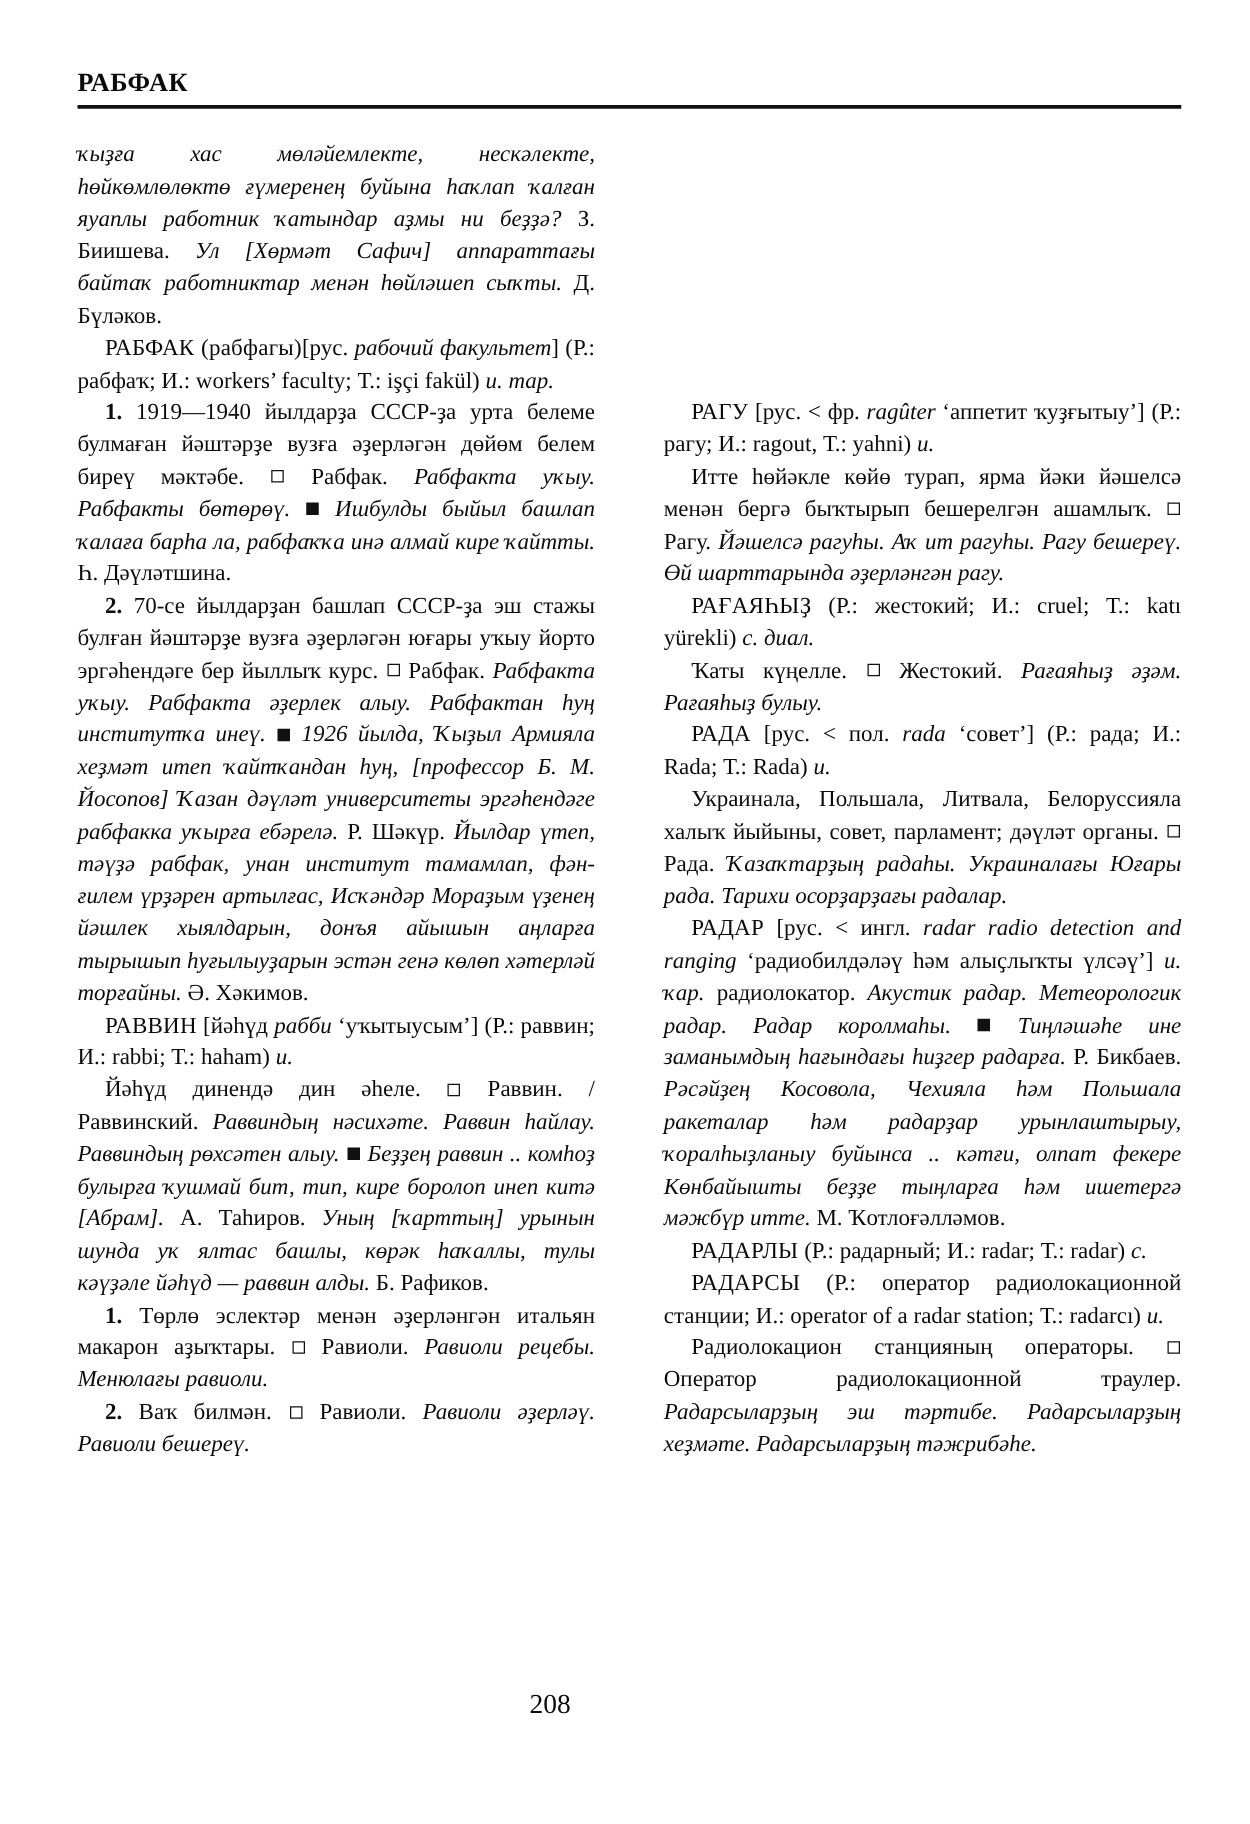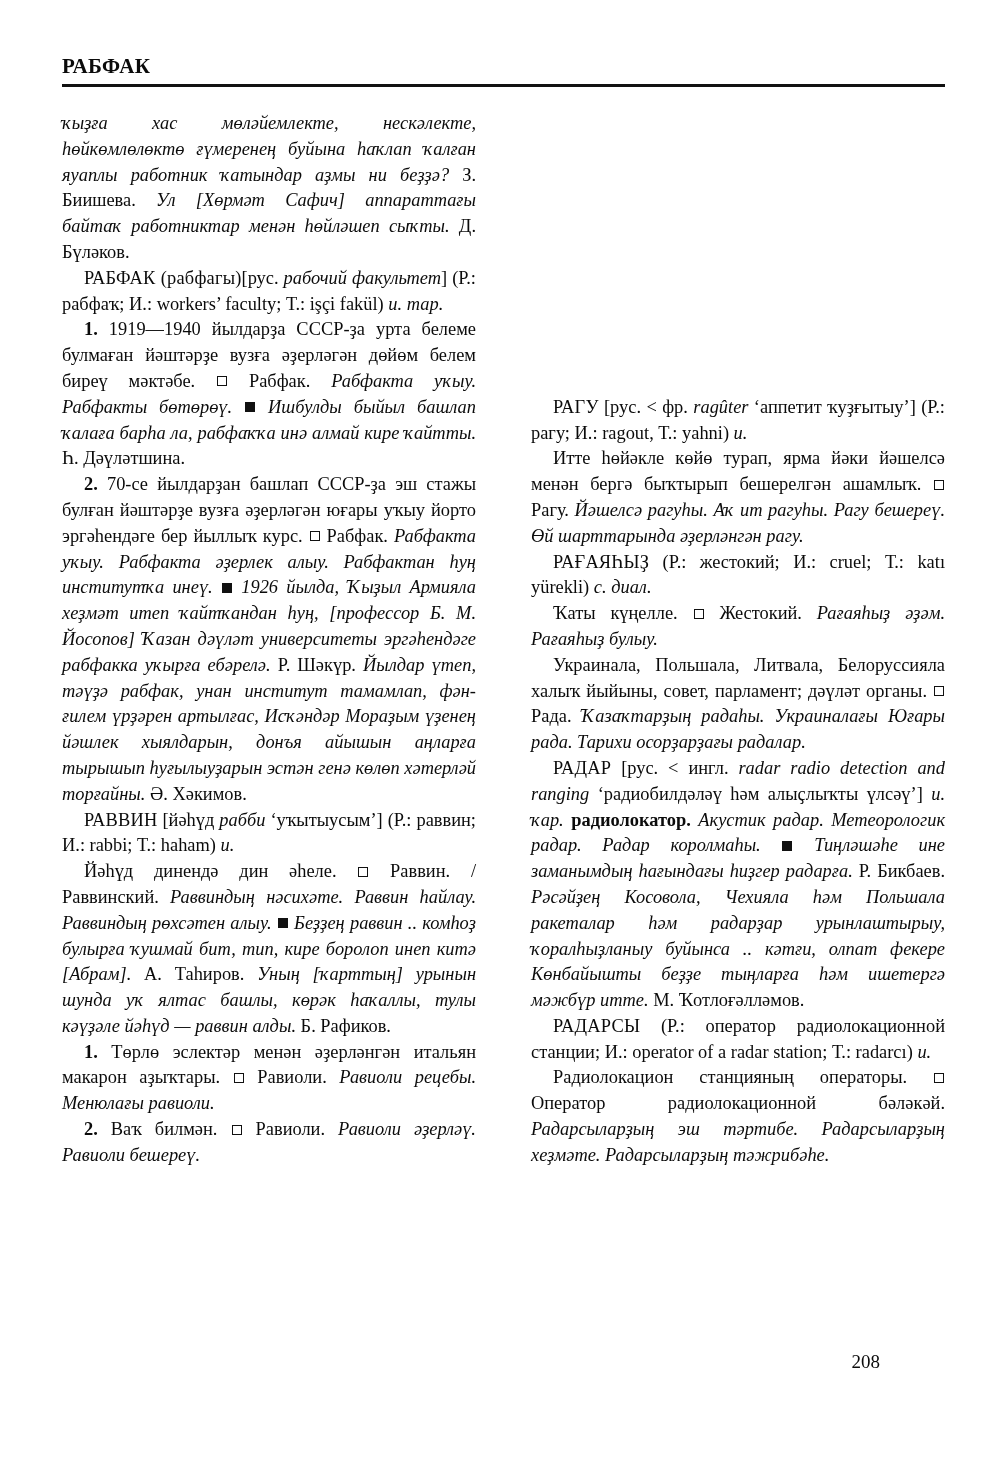--- a/index.html
+++ b/index.html
@@ -62,21 +62,21 @@
     text-indent: 0;
   }
   .hw {
     font-weight: normal;
     letter-spacing: 0.2px;
   }
   .it {
     font-style: italic;
   }
   .bd {
-    font-weight: bold;
+    font-weight: normal;
   }
   .sense {
     font-weight: bold;
   }
   .sq-open,
   .sq-filled {
     display: inline-block;
     width: 10px;
     height: 10px;
     vertical-align: 0.5px;
@@ -88,22 +88,22 @@
     background: transparent;
   }
   .sq-filled {
     background: #111;
   }
   .folio {
     position: absolute;
     left: 0;
     right: 0;
     top: 1352px;
-    text-align: right;
-    font-size: 19px;
+    text-align: center;
+    font-size: 22px;
     line-height: 1;
   }
 </style>
 </head>
 <body>
 
 <div class="page">
 
   <div class="running-head">РАБФАК</div>
   <div class="head-rule"></div>
@@ -134,30 +134,32 @@
     <div class="column right">
 
       <p class="para"><span class="hw">РАГУ</span> <span>[рус. &lt; фр. </span><span class="it">ragûter</span><span> ‘аппетит ҡуҙғытыу’]</span> <span>(Р.: рагу; И.: ragout, Т.: yahni)</span><span class="it"> и.</span></p>
 
       <p class="para"><span>Итте һөйәкле көйө турап, ярма йәки йәшелсә менән бергә быҡтырып бешерелгән ашамлыҡ. </span><span class="sq-open"></span> <span>Рагу. </span><span class="it">Йәшелсә рагуһы. Аҡ ит рагуһы. Рагу бешереү. Өй шарттарында әҙерләнгән рагу.</span></p>
 
       <p class="para"><span class="hw">РАҒАЯҺЫҘ</span> <span>(Р.: жестокий; И.: cruel; Т.: katı yürekli)</span><span class="it"> с. диал.</span></p>
 
       <p class="para"><span>Ҡаты күңелле. </span><span class="sq-open"></span> <span>Жестокий. </span><span class="it">Рағаяһыҙ әҙәм. Рағаяһыҙ булыу.</span></p>
 
+      <p class="para"><span class="hw">РАДА</span> <span>[рус. &lt; пол. </span><span class="it">rada</span><span> ‘совет’]</span> <span>(Р.: рада; И.: Rada; Т.: Rada)</span><span class="it"> и.</span></p>
 
       <p class="para"><span>Украинала, Польшала, Литвала, Белоруссияла халыҡ йыйыны, совет, парламент; дәүләт органы. </span><span class="sq-open"></span> <span>Рада. </span><span class="it">Ҡазаҡтарҙың радаһы. Украиналағы Юғары рада. Тарихи осорҙарҙағы радалар.</span></p>
 
       <p class="para"><span class="hw">РАДАР</span> <span>[рус. &lt; ингл. </span><span class="it">radar radio detection and ranging</span><span> ‘радиобилдәләү һәм алыҫлыҡты үлсәү’]</span><span class="it"> и. ҡар. </span><span class="bd">радиолокатор.</span><span class="it"> Акустик радар. Метеорологик радар. Радар королмаһы. </span><span class="sq-filled"></span> <span class="it">Тиңләшәһе ине заманымдың һағындағы һиҙгер радарға.</span><span> Р. Бикбаев. </span><span class="it">Рәсәйҙең Косовола, Чехияла һәм Польшала ракеталар һәм радарҙар урынлаштырыу, ҡоралһыҙланыу буйынса .. кәтғи, олпат фекере Көнбайышты беҙҙе тыңларға һәм ишетергә мәжбүр итте.</span><span> М. Ҡотлоғәлләмов.</span></p>
 
+      <p class="para"><span class="hw">РАДАРЛЫ</span> <span>(Р.: радарный; И.: radar; Т.: radar)</span><span class="it"> с.</span></p>
 
 
       <p class="para"><span class="hw">РАДАРСЫ</span> <span>(Р.: оператор радиолокационной станции; И.: operator of a radar station; Т.: radarcı)</span><span class="it"> и.</span></p>
 
-      <p class="para"><span>Радиолокацион станцияның операторы. </span><span class="sq-open"></span> <span>Оператор радиолокационной бәләкәй. </span><span class="it">Радарсыларҙың эш тәртибе. Радарсыларҙың хеҙмәте. Радарсыларҙың тәжрибәһе.</span></p>
+      <p class="para"><span>Радиолокацион станцияның операторы. </span><span class="sq-open"></span> <span>Оператор радиолокационной траулер. </span><span class="it">Радарсыларҙың эш тәртибе. Радарсыларҙың хеҙмәте. Радарсыларҙың тәжрибәһе.</span></p>
 
 
 
     </div>
   </div>
 
   <div class="folio">208</div>
 </div>
 
 </body></html>

